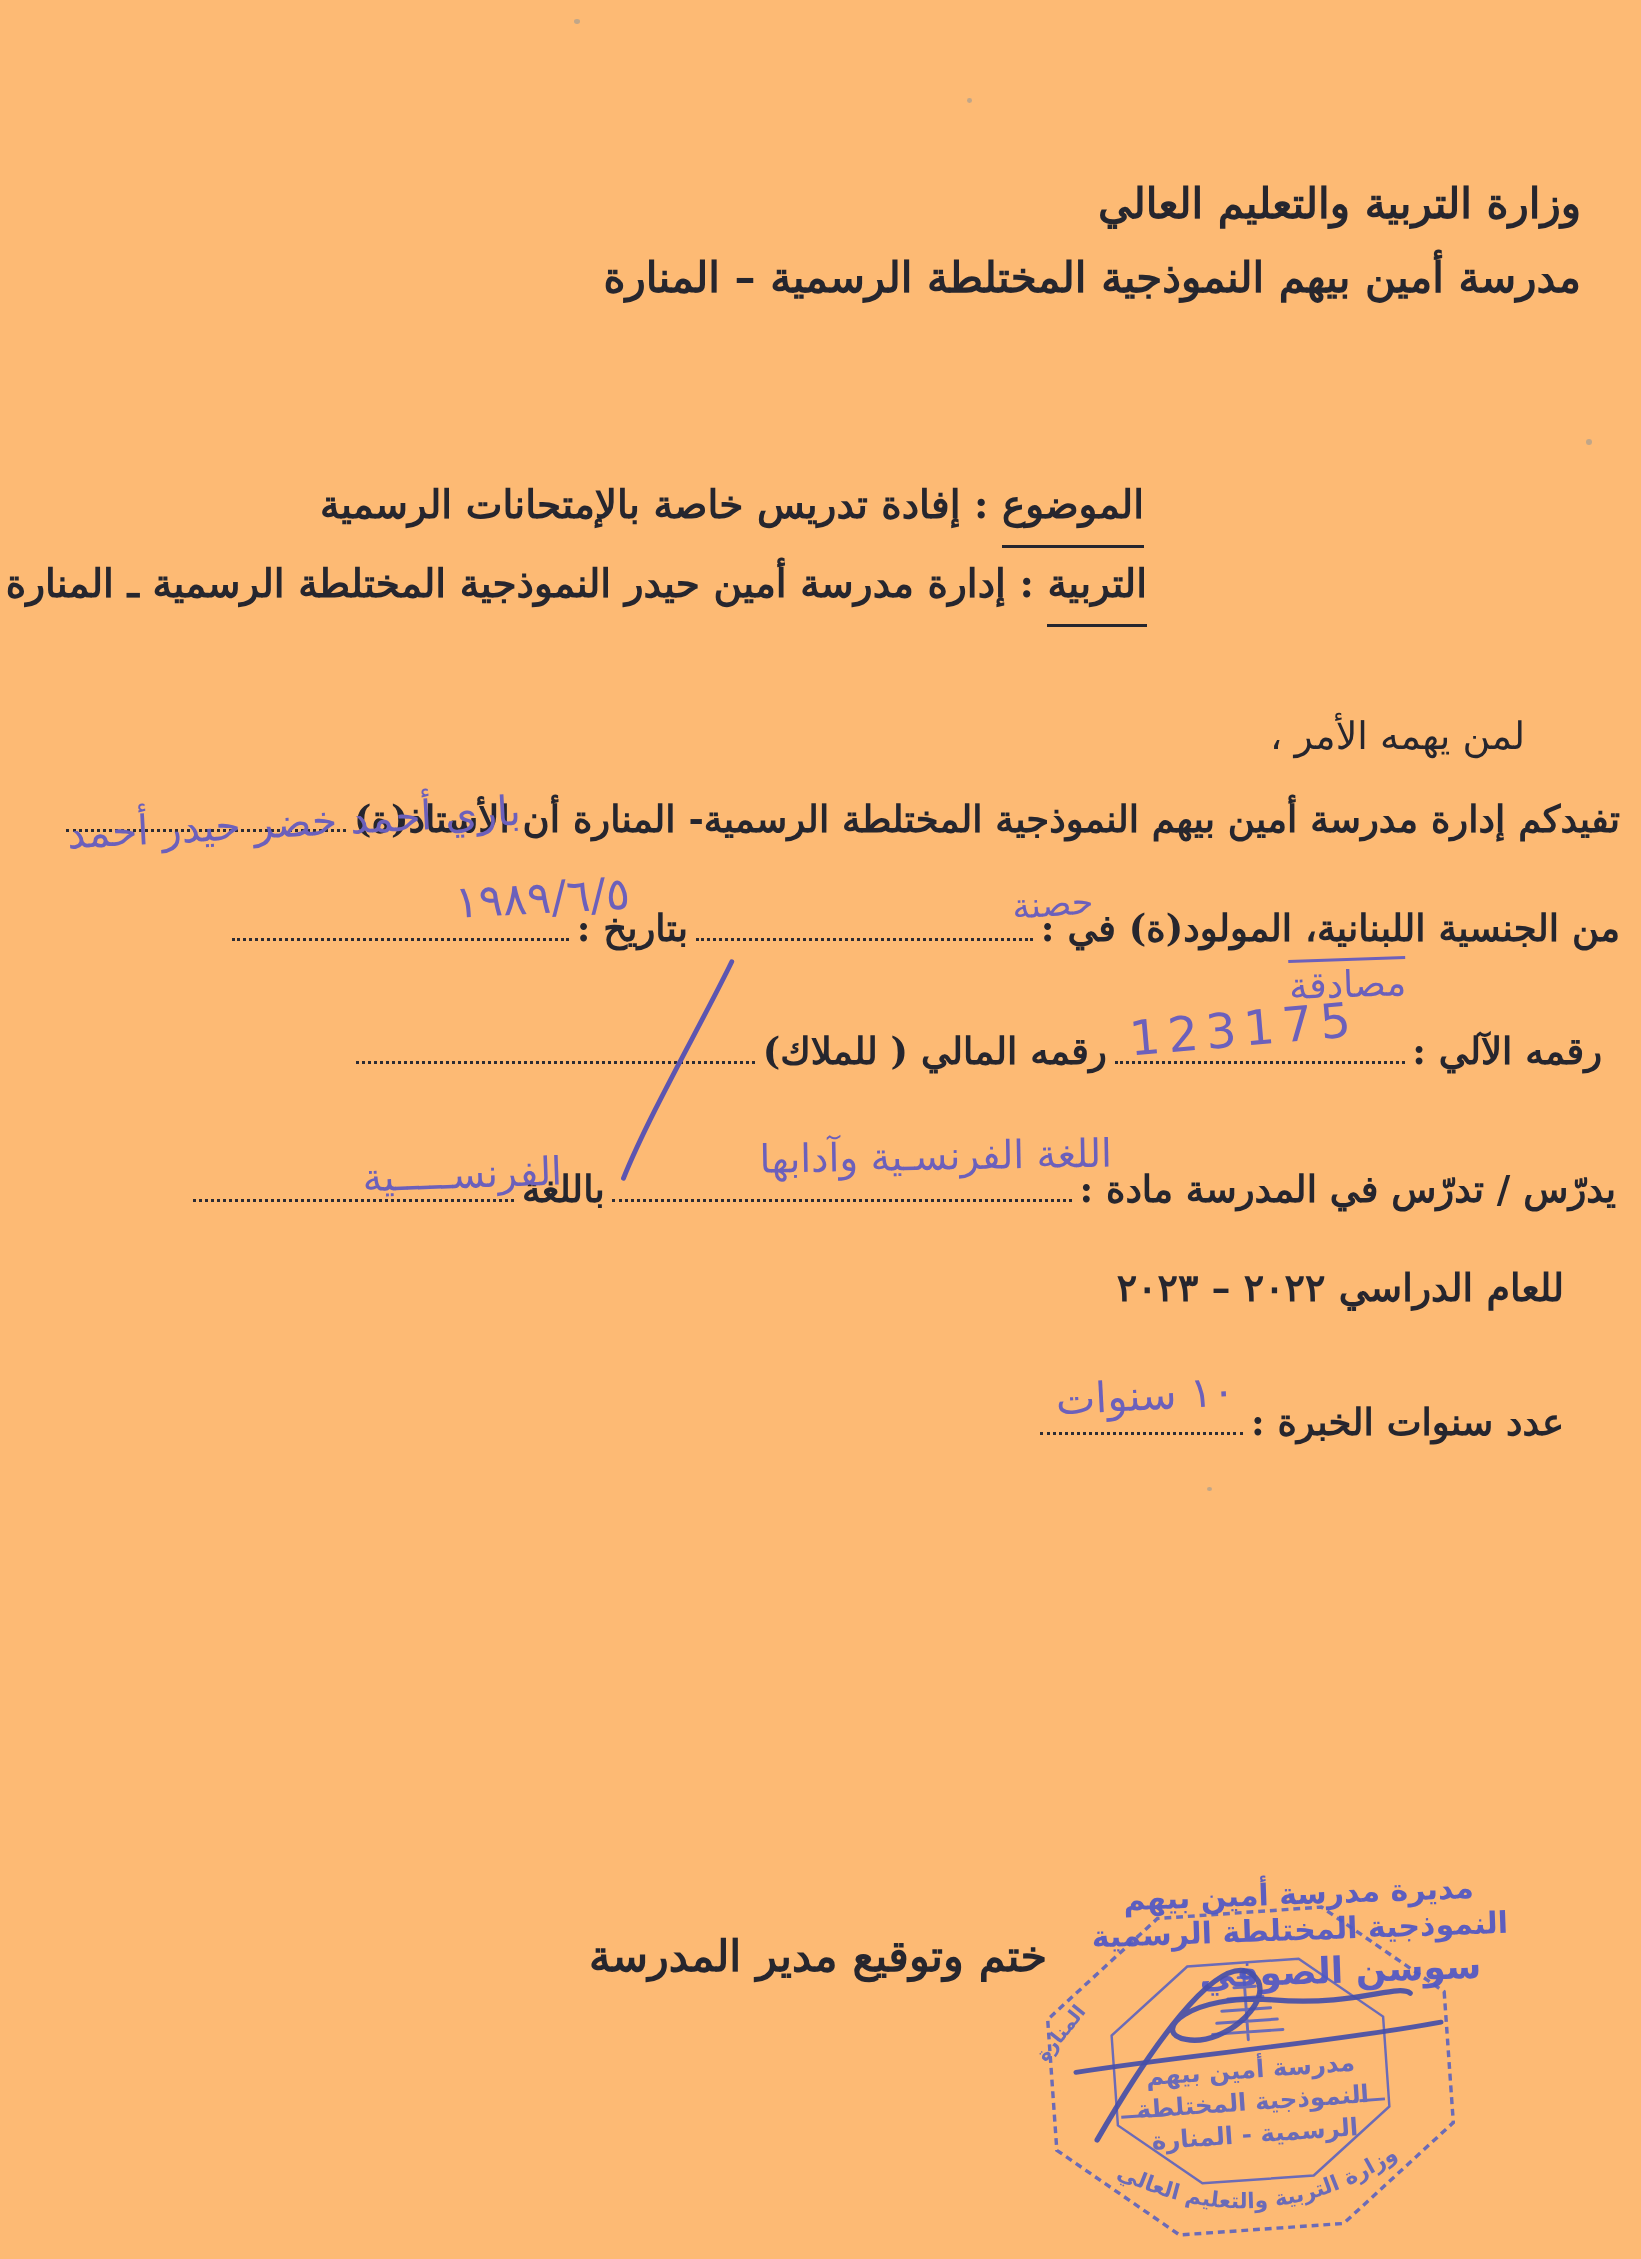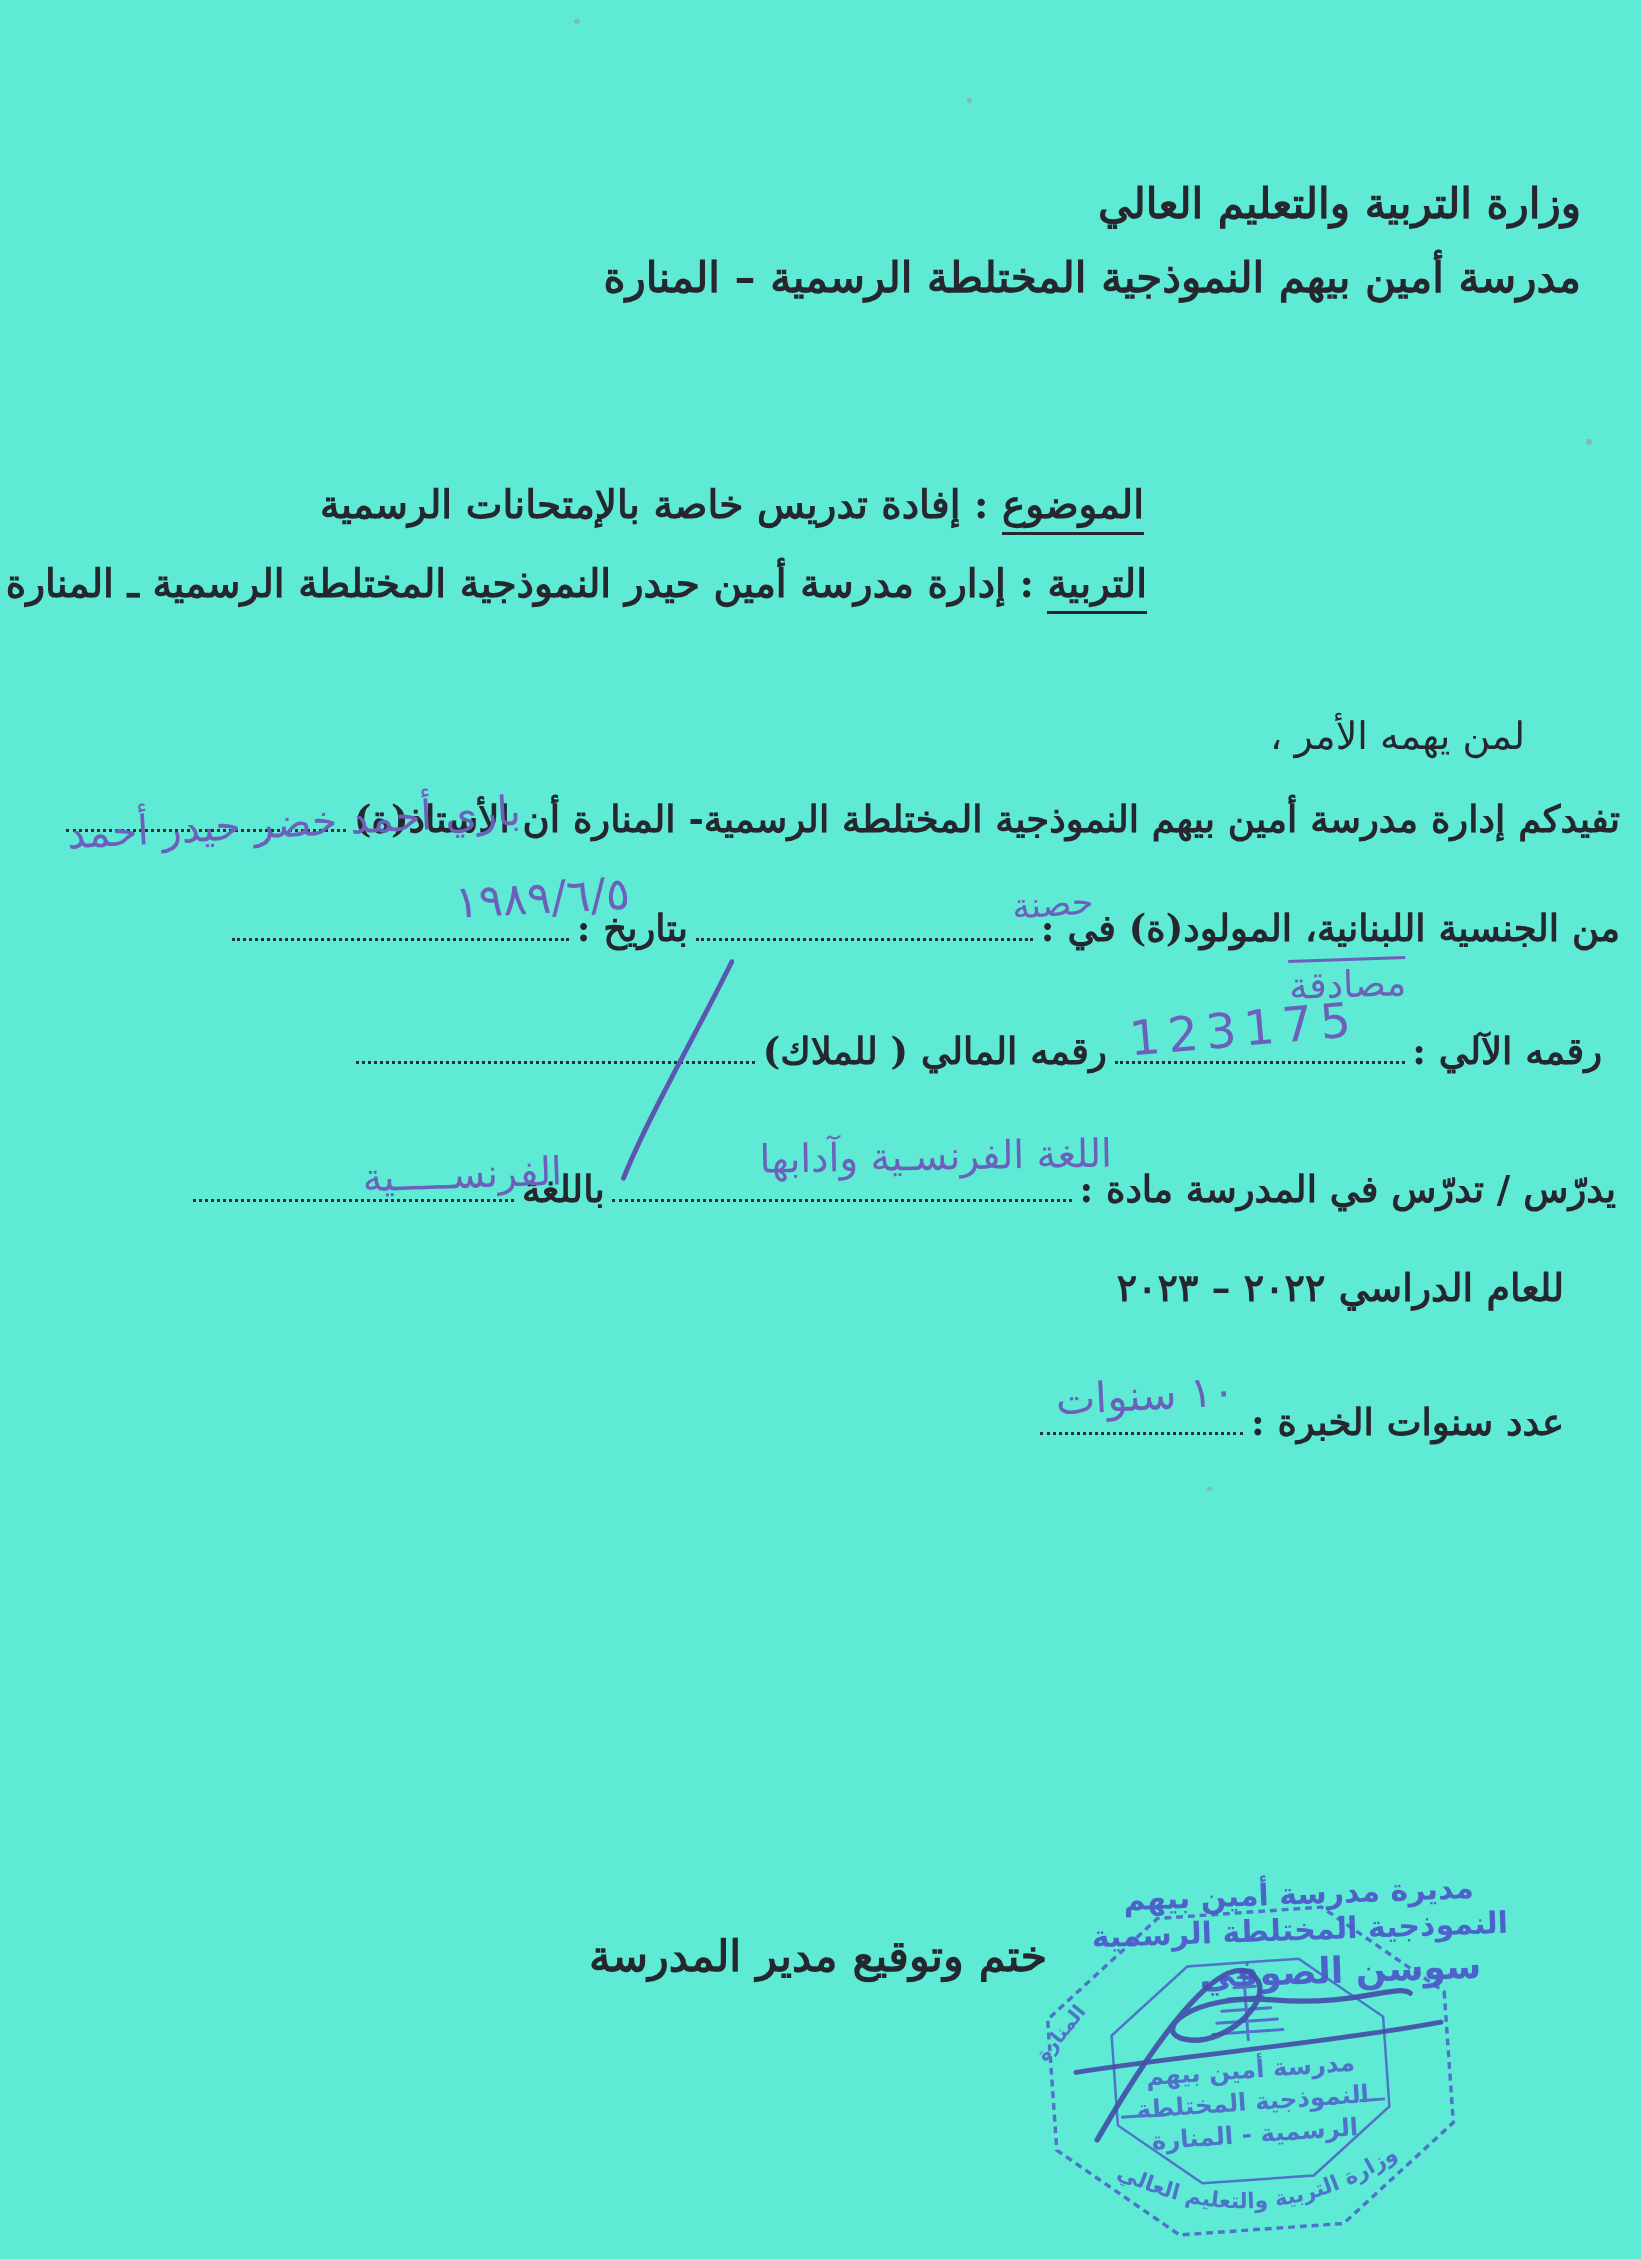--- a/index.html
+++ b/index.html
@@ -1,28 +1,28 @@
 <!DOCTYPE html>
 <html lang="ar" dir="rtl"><head>
 <meta charset="utf-8">
 <style>
   html,body{margin:0;padding:0;background:#e8e8e6;}
   .page{
-    position:relative;width:1641px;height:2259px;background:#5eead4;
+    position:relative;width:1641px;height:2259px;background:#fdba74;
     direction:rtl;overflow:hidden;margin:0 auto;
     font-family:"DejaVu Serif", serif;color:#26262e;
   }
   
   .hdr{position:absolute;right:60px;font-size:42px;font-weight:700;letter-spacing:0;}
   .hdr1{top:179px;}
   .hdr2{top:253px;margin-left:40px;}
   .line{position:absolute;font-size:39px;font-weight:700;white-space:nowrap;}
   .subj{top:481px;right:497px;}
   .refr{top:560px;right:494px;}
-  .ulab{border-bottom:3.9px solid #26262e;padding-bottom:5px;}
+  .ulab{border-bottom:3.9px solid #26262e;padding-bottom:18px;}
   .salut{position:absolute;top:714px;right:116px;font-size:38px;font-weight:400;}
   .row{position:absolute;display:flex;align-items:flex-end;font-size:37px;font-weight:700;height:58px;}
   .row .pt{white-space:nowrap;line-height:1.25;}
   .dots{border-bottom:3.9px dotted #2c2c34;margin:0 7.7px 9.7px 7.7px;}
   .grow1{flex:1;}
   .row1{top:784px;right:21px;left:58px;}
   .row2{top:893px;right:21px;left:224px;}
   .rownum{top:1016px;right:39px;left:348px;}
   .d3{width:290px;flex:none;}
   .rowteach{top:1154px;right:25px;left:185px;}

